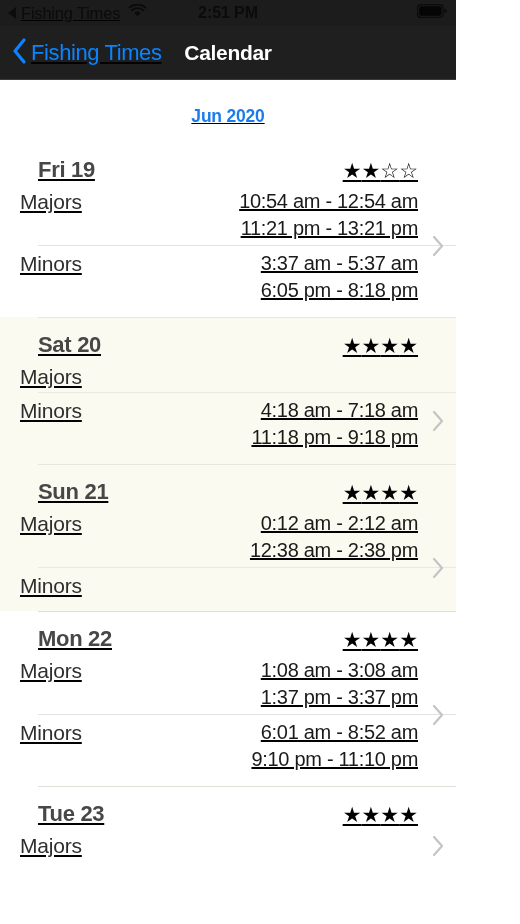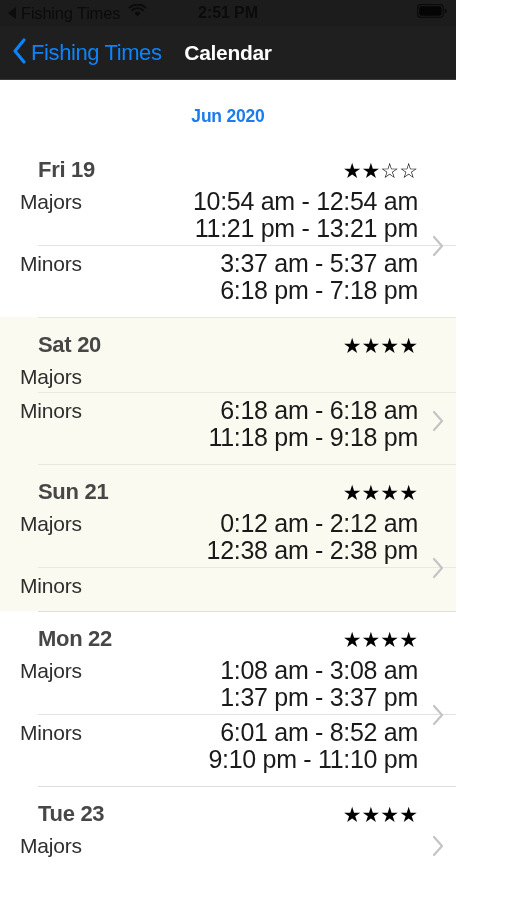--- a/index.html
+++ b/index.html
@@ -3,21 +3,21 @@
 <meta charset="utf-8">
 <style>
   * { margin:0; padding:0; box-sizing:border-box; }
   html, body {
     width:520px; height:924px;
     font-family:"Liberation Sans", sans-serif;
     background:#ffffff;
     overflow:hidden;
     -webkit-font-smoothing:antialiased;
   }
-  #app { width:456px; height:924px; position:relative; overflow:hidden; background:#86efac; }
+  #app { width:456px; height:924px; position:relative; overflow:hidden; background:#86efac;text-decoration:underline; }
 
   
   .statusbar {
     height:26px; background:#1c1c1c;
     display:flex; align-items:center;
     padding:0 9px 0 8px;
     position:relative;
   }
   .sb-left { display:flex; align-items:center; gap:5px; }
   .sb-back-tri {
@@ -103,21 +103,21 @@
   }
   .trow-label {
     font-size:21px; color:#2e2e2e; letter-spacing:-0.2px;
     padding-top:2px; white-space:nowrap;
   }
   .trow-times {
     margin-left:auto; text-align:right;
     display:flex; flex-direction:column; align-items:flex-end;
   }
   .tline {
-    font-size:25px; color:#1a1a1a; letter-spacing:-0.3px;
+    font-size:20px; color:#1a1a1a; letter-spacing:-0.3px;
     line-height:27px; white-space:nowrap;
   }
 
   .mid-divider {
     height:1px; background:#e2e2e2;
     margin:3px 0 4px 38px;
   }
   .weekend .mid-divider { background:#eae9dd; }
 
   .row-chevron {
@@ -189,21 +189,21 @@
                 <div class="trow-times">
                   <div class="tline">10:54 am - 12:54 am</div>
                   <div class="tline">11:21 pm - 13:21 pm</div>
                 </div>
               </div>
               <div class="mid-divider"></div>
               <div class="trow">
                 <div class="trow-label">Minors</div>
                 <div class="trow-times">
                   <div class="tline">3:37 am - 5:37 am</div>
-                  <div class="tline">6:18 pm - 7:18 pm</div>
+                  <div class="tline">6:05 pm - 8:18 pm</div>
                 </div>
               </div>
               <span class="row-chevron" style="top: 47px;">
                 <svg width="14" height="22" viewBox="0 0 14 22">
                   <path d="M3 2 L11 11 L3 20" stroke="#c4c4c4" stroke-width="2.2" fill="none" stroke-linecap="round" stroke-linejoin="round"></path>
                 </svg>
               </span>
             </div>
           </div>
         </div>
@@ -220,21 +220,21 @@
               </div>
             </div>
             <div class="times-block" style="position: relative;">
               <div class="trow">
                 <div class="trow-label">Majors</div>
               </div>
               <div class="mid-divider"></div>
               <div class="trow">
                 <div class="trow-label">Minors</div>
                 <div class="trow-times">
-                  <div class="tline">6:18 am - 6:18 am</div>
+                  <div class="tline">4:18 am - 7:18 am</div>
                   <div class="tline">11:18 pm - 9:18 pm</div>
                 </div>
               </div>
               <span class="row-chevron" style="top: 47px;">
                 <svg width="14" height="22" viewBox="0 0 14 22">
                   <path d="M3 2 L11 11 L3 20" stroke="#c4c4c4" stroke-width="2.2" fill="none" stroke-linecap="round" stroke-linejoin="round"></path>
                 </svg>
               </span>
             </div>
           </div>

